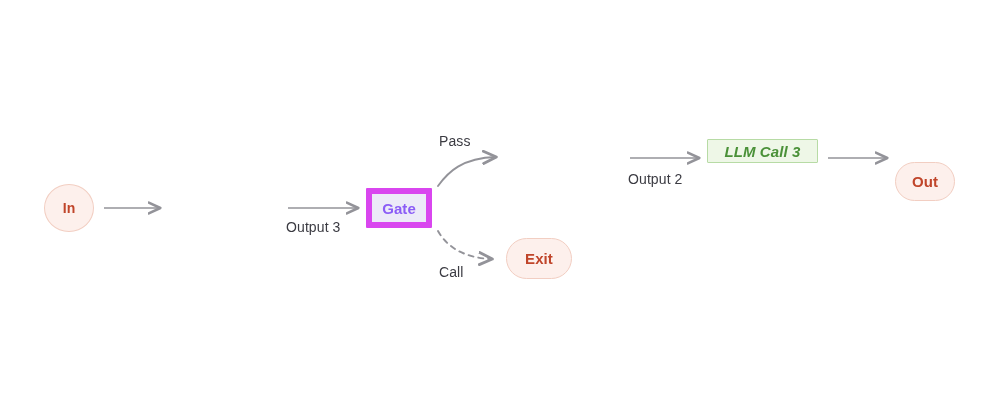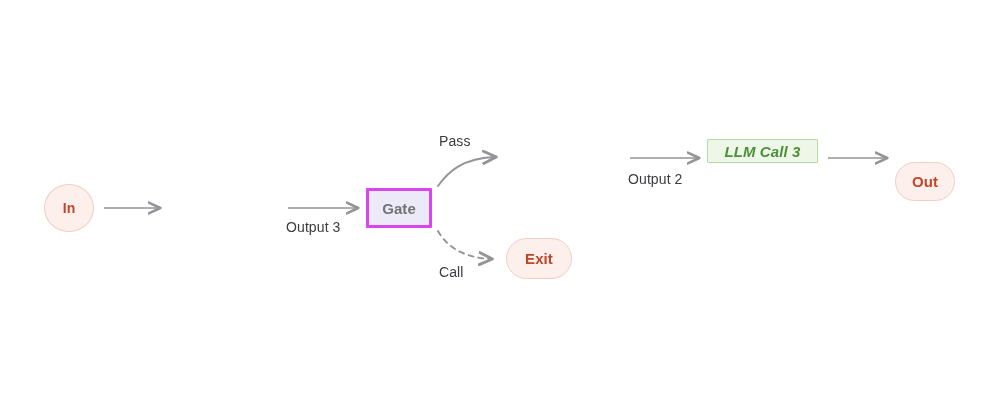--- a/index.html
+++ b/index.html
@@ -47,22 +47,22 @@
     background: #eef7e7;
     border: 1px solid #b7dba5;
     color: #4a9138;
     font-size: 15px;
     border-radius: 1px;
   }
 
   
   .node-gate {
     background: #eceaf8;
-    border: 3px solid #d946ef;
-    color: #737373;
+    border: 6px solid #d946ef;
+    color: #8b5cf6;
     font-size: 15px;
     border-radius: 1px;
   }
 
   
   .node-terminal-circle {
     background: #fdf0ec;
     border: 1px solid #f2cec2;
     color: #c0452a;
     font-size: 14px;

